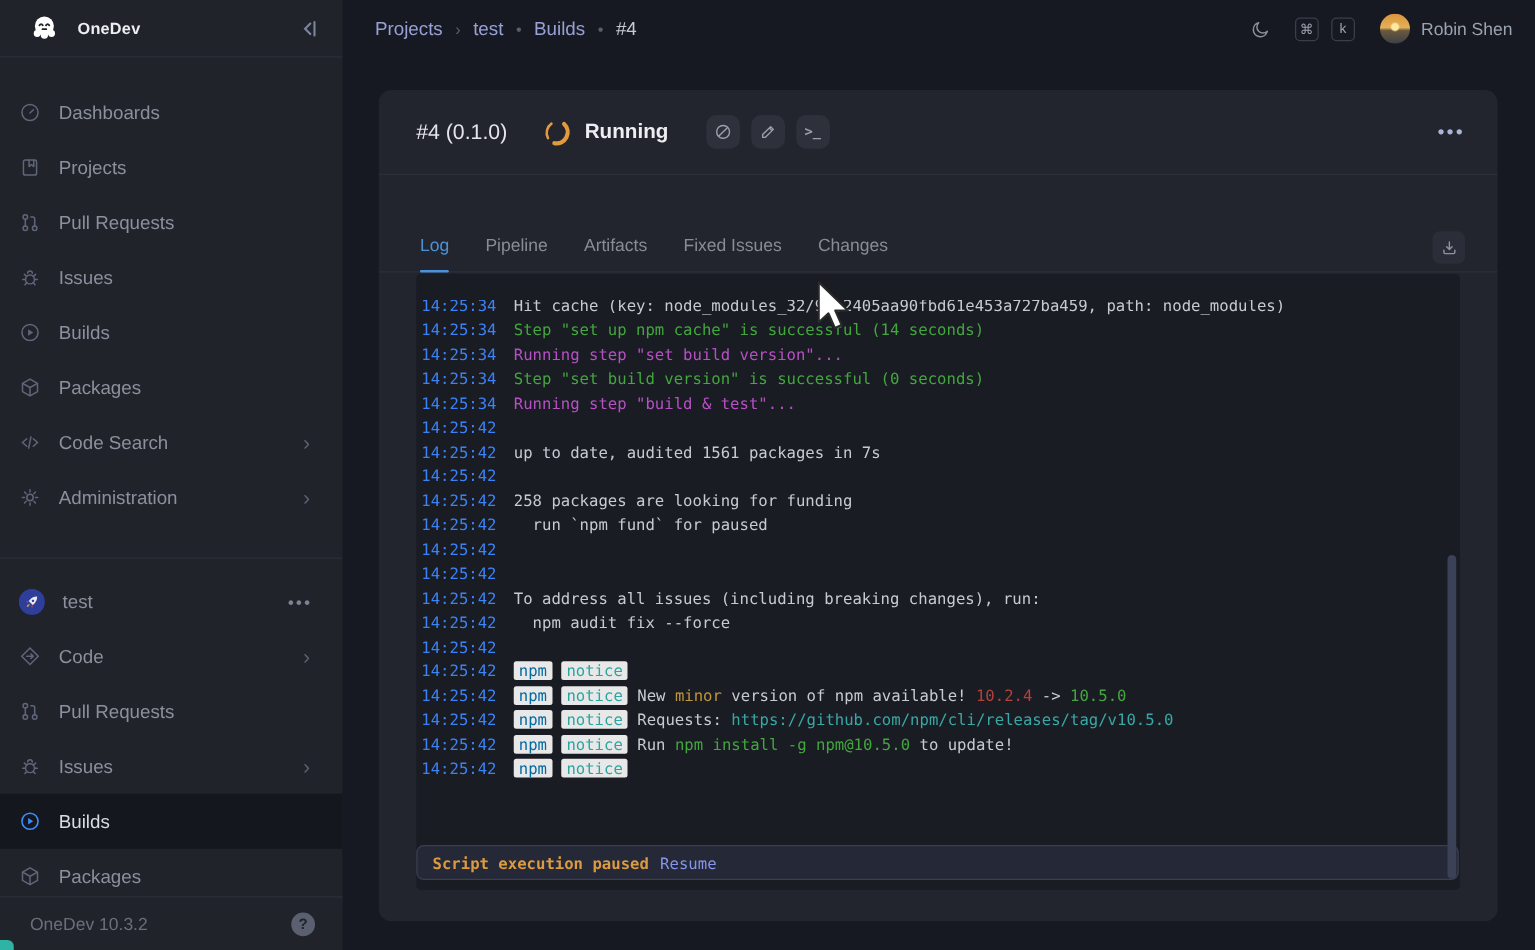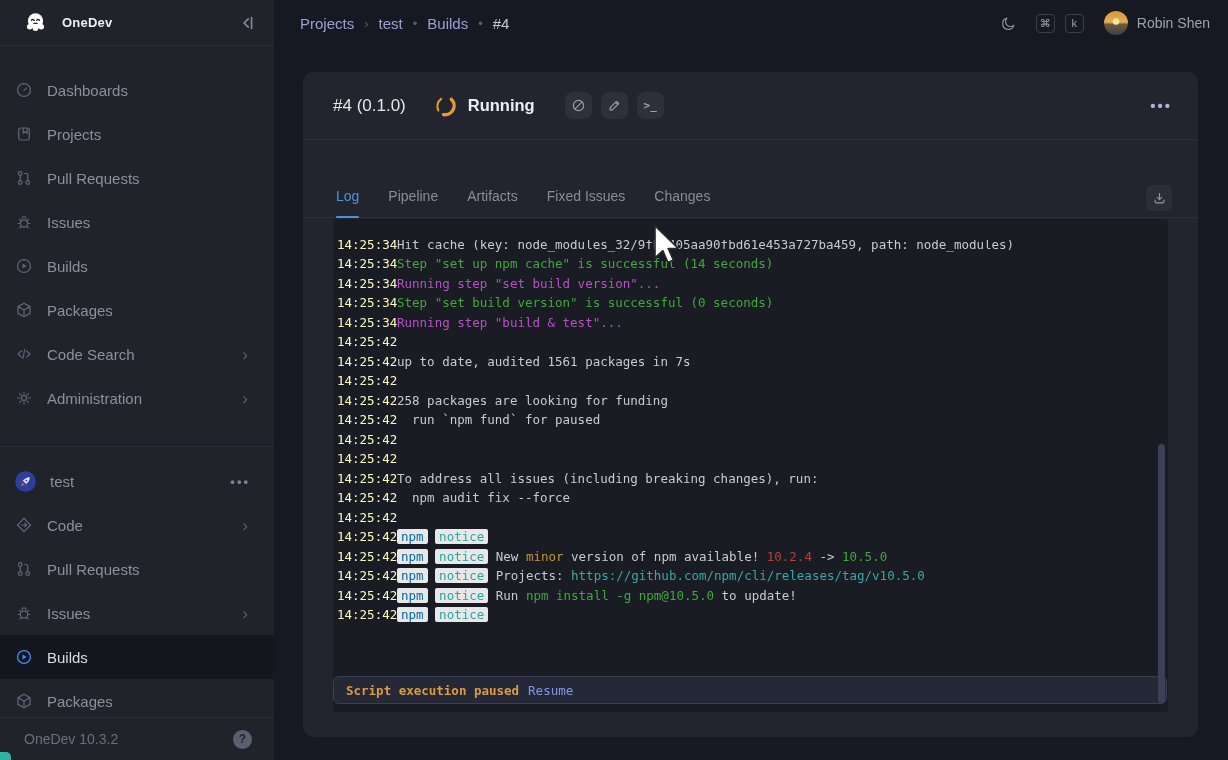--- a/index.html
+++ b/index.html
@@ -63,21 +63,21 @@
   .tab{color:#878c96;font-size:14px;padding-bottom:13px;position:relative;cursor:pointer}
   .tab.active{color:var(--accent)}
   .tab.active::after{content:'';position:absolute;left:0;right:0;bottom:-1px;height:2.5px;background:var(--accent);border-radius:2px}
   .dl-btn{position:absolute;right:26px;top:45px;width:26px;height:26px;border-radius:6px;background:#2b2e39;
           display:flex;align-items:center;justify-content:center;cursor:pointer;color:#8e95a2}
   
   .log-panel{position:absolute;top:147px;left:30px;right:30px;bottom:25px;background:var(--log);border-radius:4px}
   .log-clip{position:absolute;top:21px;left:0;right:0;bottom:37px;overflow:hidden}
   #log-lines{margin-top:-5.5px;padding-left:4px}
   .log-line{font-family:"DejaVu Sans Mono",monospace;font-size:12.5px;line-height:19.5px;white-space:pre}
-  .ts{display:inline-block;width:60px;color:#fef9c3}
+  .ts{display:inline-block;width:60px;margin-right:14px;color:#3b82f6}
   .c-plain{color:#c7cad1}
   .c-green{color:#43a63e}
   .c-magenta{color:#b750c4}
   .c-red{color:#b2423a}
   .c-yellow{color:#c2953a}
   .c-teal{color:#38a8a5}
   .c-badge-npm{background:#e8e8e8;color:#0369a1;padding:0 4px;border-radius:2px}
   .c-badge-notice{background:#e8e8e8;color:#2ba5a0;padding:0 4px;border-radius:2px}
   .paused-bar{position:absolute;left:0;right:1px;top:457px;height:28px;border:1px solid #3a3f52;border-radius:6px;
               background:#252937;display:flex;align-items:center;padding:0 12px;gap:9px;
@@ -324,21 +324,21 @@
           <div class="log-line"><span class="ts">14:25:42</span></div>
           <div class="log-line"><span class="ts">14:25:42</span><span class="c-plain">258 packages are looking for funding</span></div>
           <div class="log-line"><span class="ts">14:25:42</span><span class="c-plain">  run `npm fund` for paused</span></div>
           <div class="log-line"><span class="ts">14:25:42</span></div>
           <div class="log-line"><span class="ts">14:25:42</span></div>
           <div class="log-line"><span class="ts">14:25:42</span><span class="c-plain">To address all issues (including breaking changes), run:</span></div>
           <div class="log-line"><span class="ts">14:25:42</span><span class="c-plain">  npm audit fix --force</span></div>
           <div class="log-line"><span class="ts">14:25:42</span></div>
           <div class="log-line"><span class="ts">14:25:42</span><span class="c-badge-npm">npm</span><span class="c-plain"> </span><span class="c-badge-notice">notice</span></div>
           <div class="log-line"><span class="ts">14:25:42</span><span class="c-badge-npm">npm</span><span class="c-plain"> </span><span class="c-badge-notice">notice</span><span class="c-plain"> New </span><span class="c-yellow">minor</span><span class="c-plain"> version of npm available! </span><span class="c-red">10.2.4</span><span class="c-plain"> -&gt; </span><span class="c-green">10.5.0</span></div>
-          <div class="log-line"><span class="ts">14:25:42</span><span class="c-badge-npm">npm</span><span class="c-plain"> </span><span class="c-badge-notice">notice</span><span class="c-plain"> Projects: </span><span class="c-teal">https://github.com/npm/cli/releases/tag/v10.5.0</span></div>
+          <div class="log-line"><span class="ts">14:25:42</span><span class="c-badge-npm">npm</span><span class="c-plain"> </span><span class="c-badge-notice">notice</span><span class="c-plain"> Requests: </span><span class="c-teal">https://github.com/npm/cli/releases/tag/v10.5.0</span></div>
           <div class="log-line"><span class="ts">14:25:42</span><span class="c-badge-npm">npm</span><span class="c-plain"> </span><span class="c-badge-notice">notice</span><span class="c-plain"> Run </span><span class="c-green">npm install -g npm@10.5.0</span><span class="c-plain"> to update!</span></div>
           <div class="log-line"><span class="ts">14:25:42</span><span class="c-badge-npm">npm</span><span class="c-plain"> </span><span class="c-badge-notice">notice</span></div>
         </div>
     </div>
     <div class="paused-bar">
       <span class="paused-text">Script execution paused</span>
       <span class="resume-link">Resume</span>
     </div>
     <div class="scroll-thumb"></div>
   </div>

